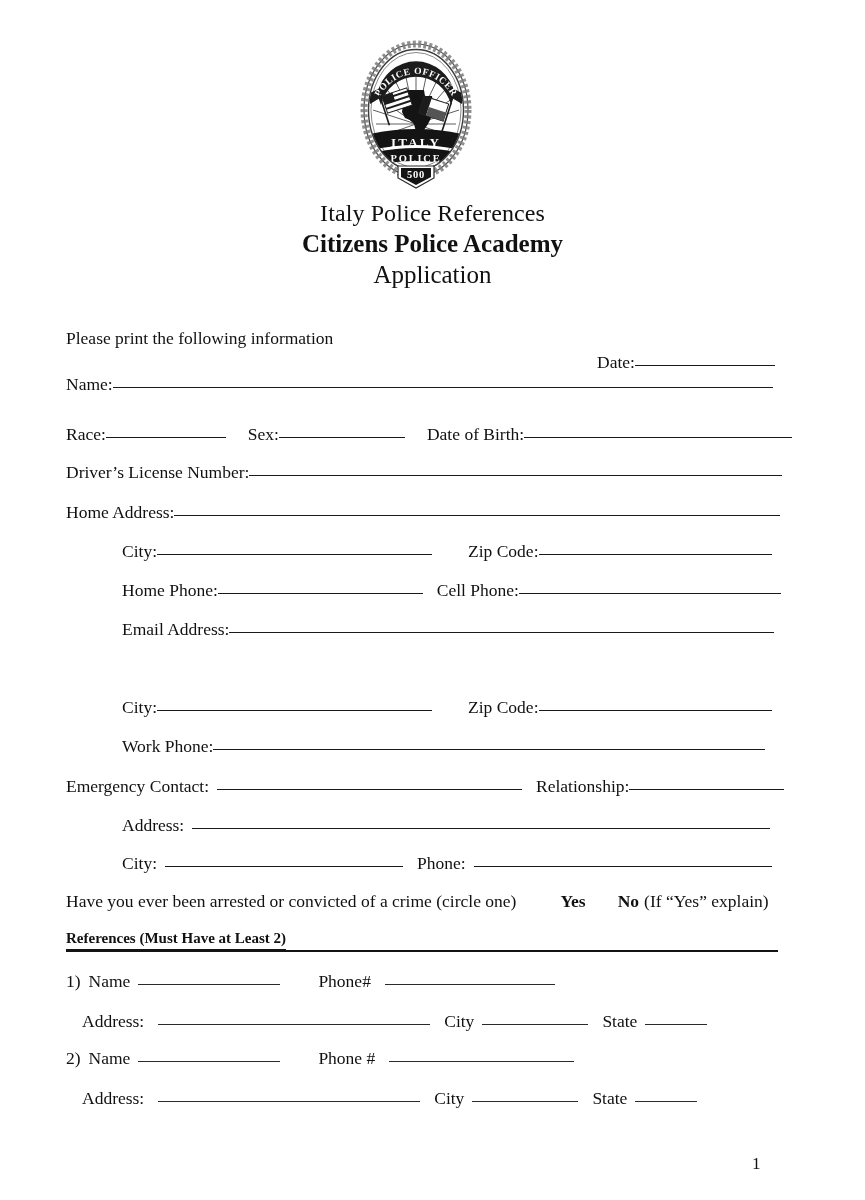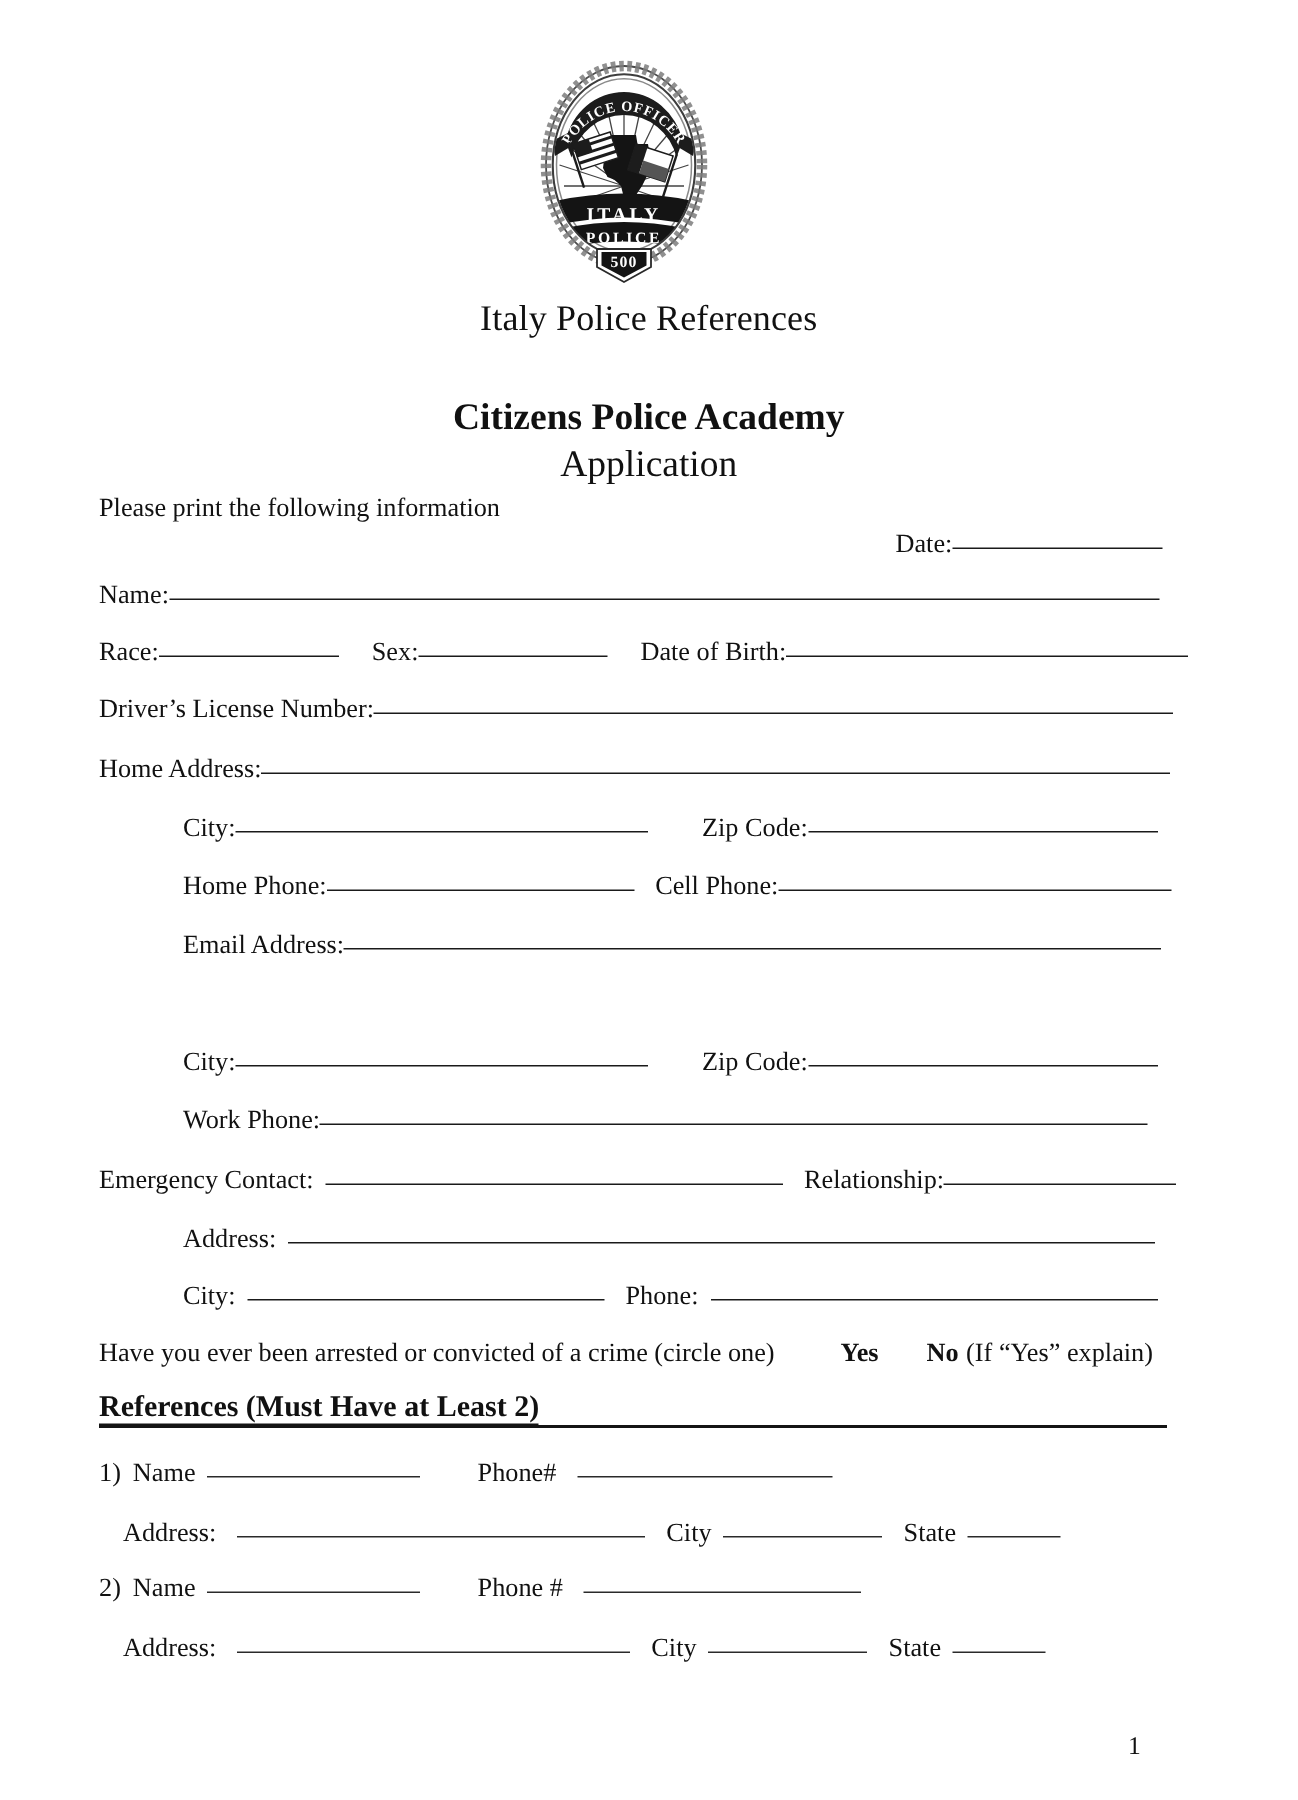--- a/index.html
+++ b/index.html
@@ -41,21 +41,20 @@
   .title-dept {
     font-size: 24px;
     line-height: 30px;
     font-weight: normal;
     letter-spacing: 0.1px;
   }
   .title-main {
     font-size: 25px;
     line-height: 31px;
     font-weight: bold;
-    margin-top: 35px;
   }
   .title-sub {
     font-size: 25px;
     line-height: 31px;
     font-weight: normal;
   }
 
   
   .row {
     position: absolute;
@@ -85,21 +84,21 @@
   .gap-lg { display: inline-block; width: 22px; }
 
   .bold { font-weight: bold; }
 
   
   .section-head {
     position: absolute;
     left: 66px;
     top: 928px;
     width: 712px;
-    font-size: 20px;
+    font-size: 15px;
     line-height: 20px;
   }
   .section-head .sh-text {
     font-weight: bold;
     border-bottom: 1.8px solid #141414;
     padding-bottom: 1px;
     display: inline-block;
   }
   .section-rule {
     position: absolute;
@@ -206,21 +205,21 @@
 
   <div class="row" style="left:66px; top:328px;">
     <span class="lbl">Please print the following information</span>
   </div>
 
   <div class="row" style="left:597px; top:352px;">
     <span class="lbl">Date:</span>
     <span class="rule" style="width:140px;"></span>
   </div>
 
-  <div class="row" style="left:66px; top:386px;">
+  <div class="row" style="left:66px; top:374px;">
     <span class="lbl">Name:</span>
     <span class="rule" style="width:660px;"></span>
   </div>
 
   <div class="row" style="left:66px; top:424px;">
     <span class="lbl">Race:</span>
     <span class="rule" style="width:120px;"></span>
     <span class="gap-lg"></span>
     <span class="lbl">Sex:</span>
     <span class="rule" style="width:126px;"></span>

